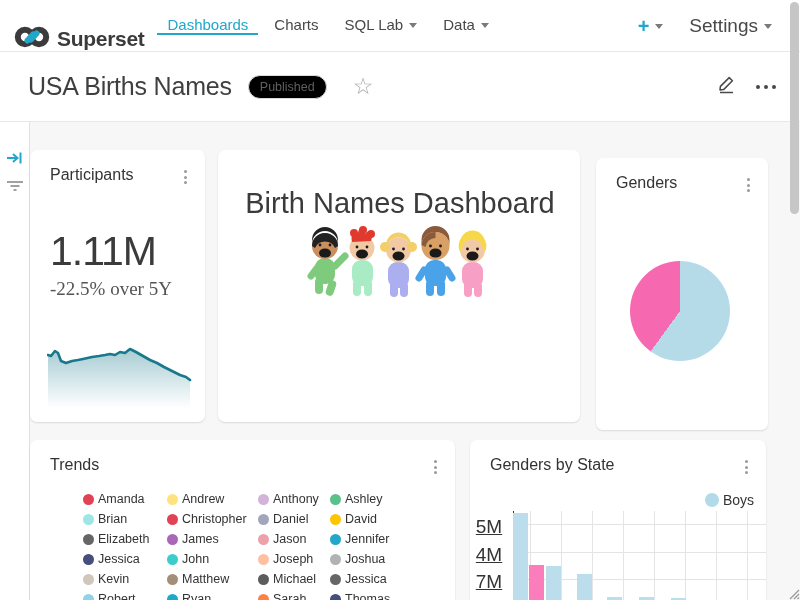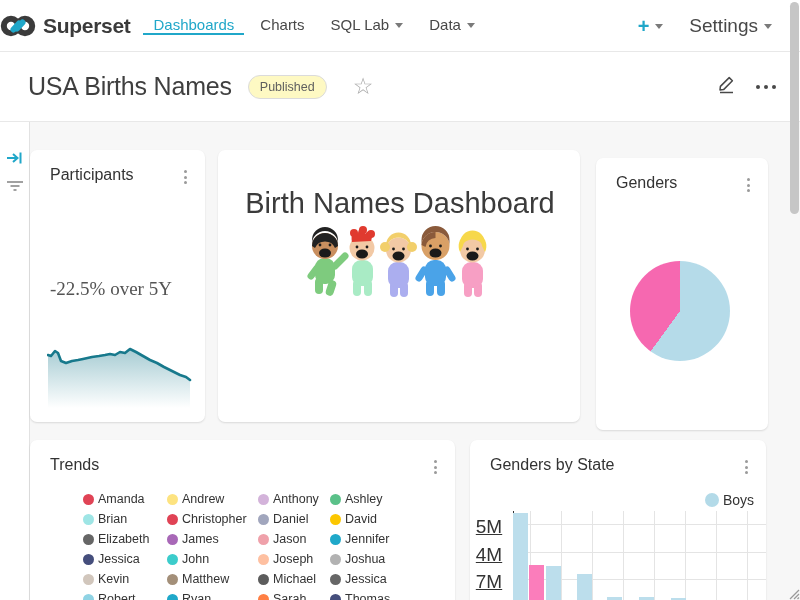--- a/index.html
+++ b/index.html
@@ -10,21 +10,21 @@
     background:#fff; color:#484848;
   }
   .viewport { position:relative; width:800px; height:600px; overflow:hidden; background:#fff; }
 
   
   .topnav {
     position:absolute; top:0; left:0; width:800px; height:52px;
     display:flex; align-items:stretch;
     background:#fff; border-bottom:1px solid #E8E8E8;
   }
-  .brand-wrap { display:flex; align-items:center; }
+  .brand-wrap { display:flex; align-items:flex-end; padding-left:14px; }
   .brand-text { font-size:21px; font-weight:bold; color:#3B3B3B; margin-left:7px; letter-spacing:-0.3px; }
   .nav-items { display:flex; align-items:center; margin-left:10px; }
   .nav-item {
     display:flex; align-items:center; padding:0 10px; margin:0 3px;
     font-size:15px; color:#484848; cursor:pointer; border-bottom:2px solid transparent;
   }
   .nav-item.active { color:#20A7C9; border-bottom-color:#20A7C9; }
   .caret {
     width:0; height:0; margin-left:6px; margin-top:2px;
     border-left:4px solid transparent; border-right:4px solid transparent;
@@ -36,21 +36,21 @@
   .settings-btn { display:flex; align-items:center; font-size:19px; color:#484848; cursor:pointer; }
 
   
   .titlebar {
     position:absolute; top:52px; left:0; width:800px; height:70px;
     display:flex; align-items:center; padding:0 24px 0 28px;
     background:#fff; border-bottom:1px solid #E8E8E8;
   }
   .page-title { font-size:25px; color:#3F3F3F; letter-spacing:-0.2px; }
   .pub-badge {
-    margin-left:16px; background:#fef9c3; border:1px solid #DBDBDB;
+    margin-left:16px; background:#000000; border:1px solid #DBDBDB;
     border-radius:12px; padding:4px 11px; font-size:12.5px; color:#5f5f5f; cursor:pointer;
   }
   .star-icon { margin-left:26px; font-size:23px; color:#A9A9A9; line-height:1; cursor:pointer; }
   .titlebar-right { margin-left:auto; display:flex; align-items:center; gap:20px; }
   .edit-icon { cursor:pointer; }
   .dots-h { display:flex; gap:4px; cursor:pointer; }
   .dots-h i { width:4px; height:4px; border-radius:50%; background:#484848; }
 
   
   .dash-body { position:absolute; top:122px; left:0; width:800px; height:478px; background:#F7F7F7; overflow:hidden; }
@@ -182,20 +182,21 @@
 
     <div class="card" style="left:30px; top:28px; width:175px; height:272px;">
       <div class="card-head">
         <span class="card-title">Participants</span>
         <span class="kebab">
             <i></i>
             <i></i>
             <i></i>
           </span>
       </div>
+      <div class="big-number">1.11M</div>
       <div class="big-sub">-22.5% over 5Y</div>
       <svg class="sparkline" width="145" height="62" viewBox="0 0 145 62">
         <defs>
           <linearGradient id="sparkfill" x1="0" y1="0" x2="0" y2="1">
             <stop offset="0%" stop-color="#17798C" stop-opacity="0.38"></stop>
             <stop offset="100%" stop-color="#17798C" stop-opacity="0"></stop>
           </linearGradient>
         </defs>
         <polygon id="spark-area" fill="url(#sparkfill)" points="1,9 4,10 8,5 11,7 14,15 19,17 25,15 31,14 36,13 45,11 52,10 58,9 63,8 68,9 73,6 78,7 83,3 89,6 96,10 103,14 110,17 117,21 123,24 129,27 133,29 139,31 143,34 143,62 1,62"></polygon>
         <polyline id="spark-line" fill="none" stroke="#17798C" stroke-width="2.6" stroke-linejoin="round" stroke-linecap="round" points="1,9 4,10 8,5 11,7 14,15 19,17 25,15 31,14 36,13 45,11 52,10 58,9 63,8 68,9 73,6 78,7 83,3 89,6 96,10 103,14 110,17 117,21 123,24 129,27 133,29 139,31 143,34"></polyline>

